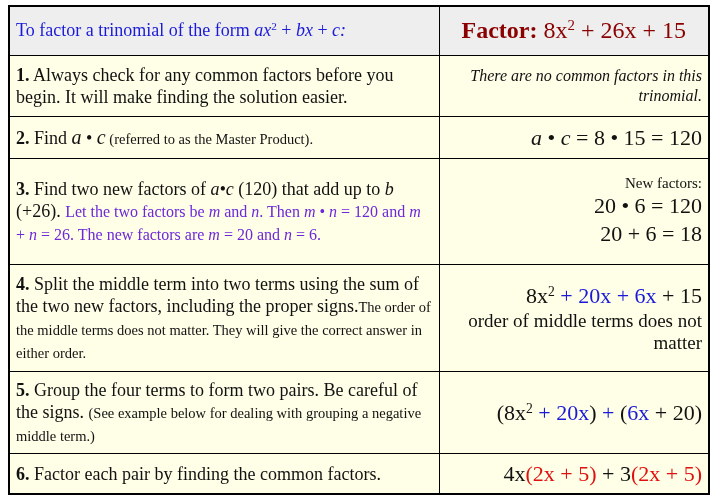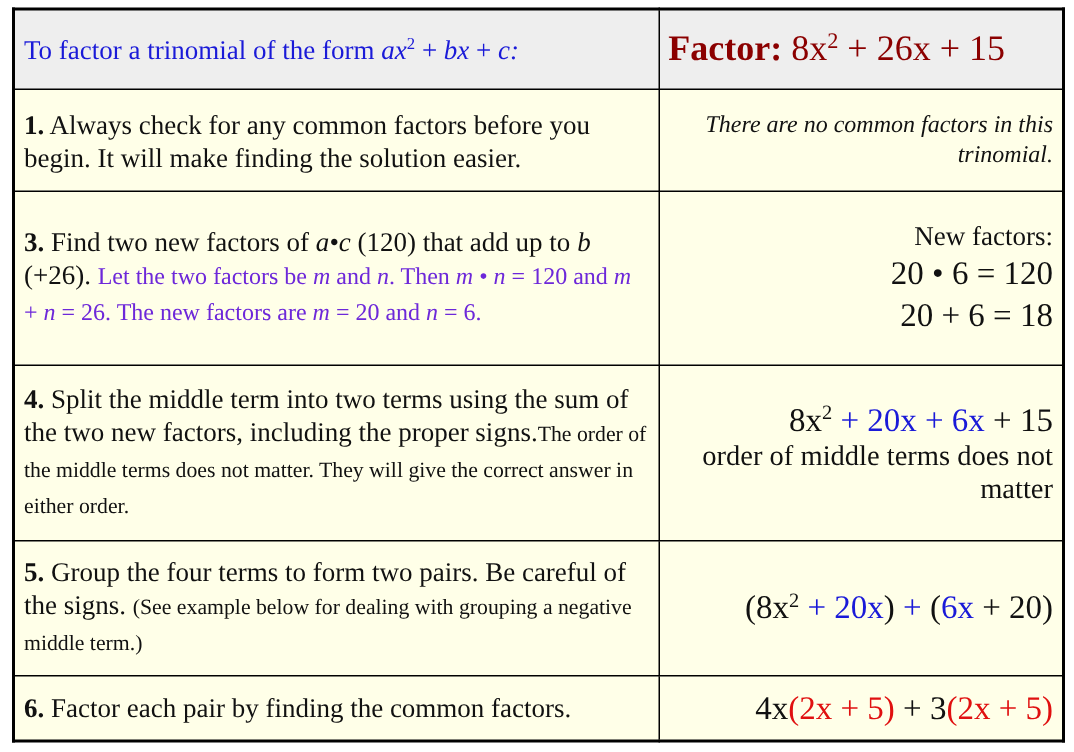--- a/index.html
+++ b/index.html
@@ -5,21 +5,21 @@
   html, body { margin:0; padding:0; background:#ffffff; }
   body { width:716px; height:501px; overflow:hidden; position:relative;
          font-family:"Liberation Serif", "DejaVu Serif", serif; color:#111; }
   .clipped-heading { position:absolute; left:0; top:-12px; width:716px; height:18px; }
   table.steps { position:absolute; left:8px; top:5px; width:700px; height:490px;
                 border-collapse:collapse; border:2px solid #000; table-layout:fixed; }
   table.steps td { border:1.5px solid #000; padding:2px 6px; vertical-align:middle; background:#ffffe8; }
   col.c1 { width:430px; } col.c2 { width:270px; }
   tr.head td { background:#eeeeee; height:40px; }
   .head-left { color:#1a1ad8; font-size:18px; }
-  .head-right { color:#8b0000; font-size:24px; }
+  .head-right { color:#8b0000; font-size:24px; text-align:center; }
   .head-right b { font-weight:bold; }
   .step { font-size:18px; line-height:22px; }
   .step b { font-weight:bold; }
   .small { font-size:14.5px; }
   .maroon { color:#6d28d9; }
   .right { text-align:right; }
   .big { font-size:22px; line-height:28px; }
   .note { font-size:16px; font-style:italic; line-height:20px; }
   .blue { color:#1a1ad8; }
   .red { color:#e01010; }
@@ -40,25 +40,29 @@
       <tr class="head">
     <td class="head-left"><span>To factor a trinomial of the form </span><i>ax</i><sup>2</sup><span> + </span><i>bx</i><span> + </span><i>c</i><i>:</i></td>
     <td class="head-right"><b>Factor:</b><span> 8x</span><sup>2</sup><span> + 26x + 15</span></td>
   </tr>
 
   <tr style="height:57px">
     <td class="step"><b>1.</b><span> Always check for any common factors before you begin. It will make finding the solution easier.</span></td>
     <td class="right note">There are no common factors in this trinomial.</td>
   </tr>
 
+  <tr style="height:39px">
+    <td class="step"><b>2.</b><span> Find </span><i style="font-size:20px">a</i><span> • </span><i style="font-size:20px">c</i><span class="small"> (referred to as the Master Product).</span></td>
+    <td class="right big"><i>a</i><span> • </span><i>c</i><span> = 8 • 15 = 120</span></td>
+  </tr>
 
   <tr style="height:98px">
     <td class="step"><b>3.</b><span> Find two new factors of </span><i>a•c</i><span> (120) that add up to </span><i>b</i><span> (+26). </span><span class="maroon" style="font-size:16px"><span>Let the two factors be </span><i>m</i><span> and </span><i>n</i><span>. Then </span><i>m</i><span> • </span><i>n</i><span> = 120 and </span><i>m</i><span> + </span><i>n</i><span> = 26. The new factors are </span><i>m</i><span> = 20 and </span><i>n</i><span> = 6.</span></span></td>
     <td class="right">
-          <div style="font-size:18px">New factors:</div>
+          <div style="font-size:15px">New factors:</div>
           <div class="big">20 • 6 = 120</div>
           <div class="big">20 + 6 = 18</div>
         </td>
   </tr>
 
   <tr style="height:99px">
     <td class="step"><b>4.</b><span> Split the middle term into two terms using the sum of the two new factors, including the proper signs.</span><span class="small">The order of the middle terms does not matter. They will give the correct answer in either order.</span></td>
     <td class="right">
           <div class="big"><span>8x</span><sup>2</sup><span class="blue"> + 20x + 6x</span><span> + 15</span></div>
           <div style="font-size:19px">order of middle terms does not matter</div>

